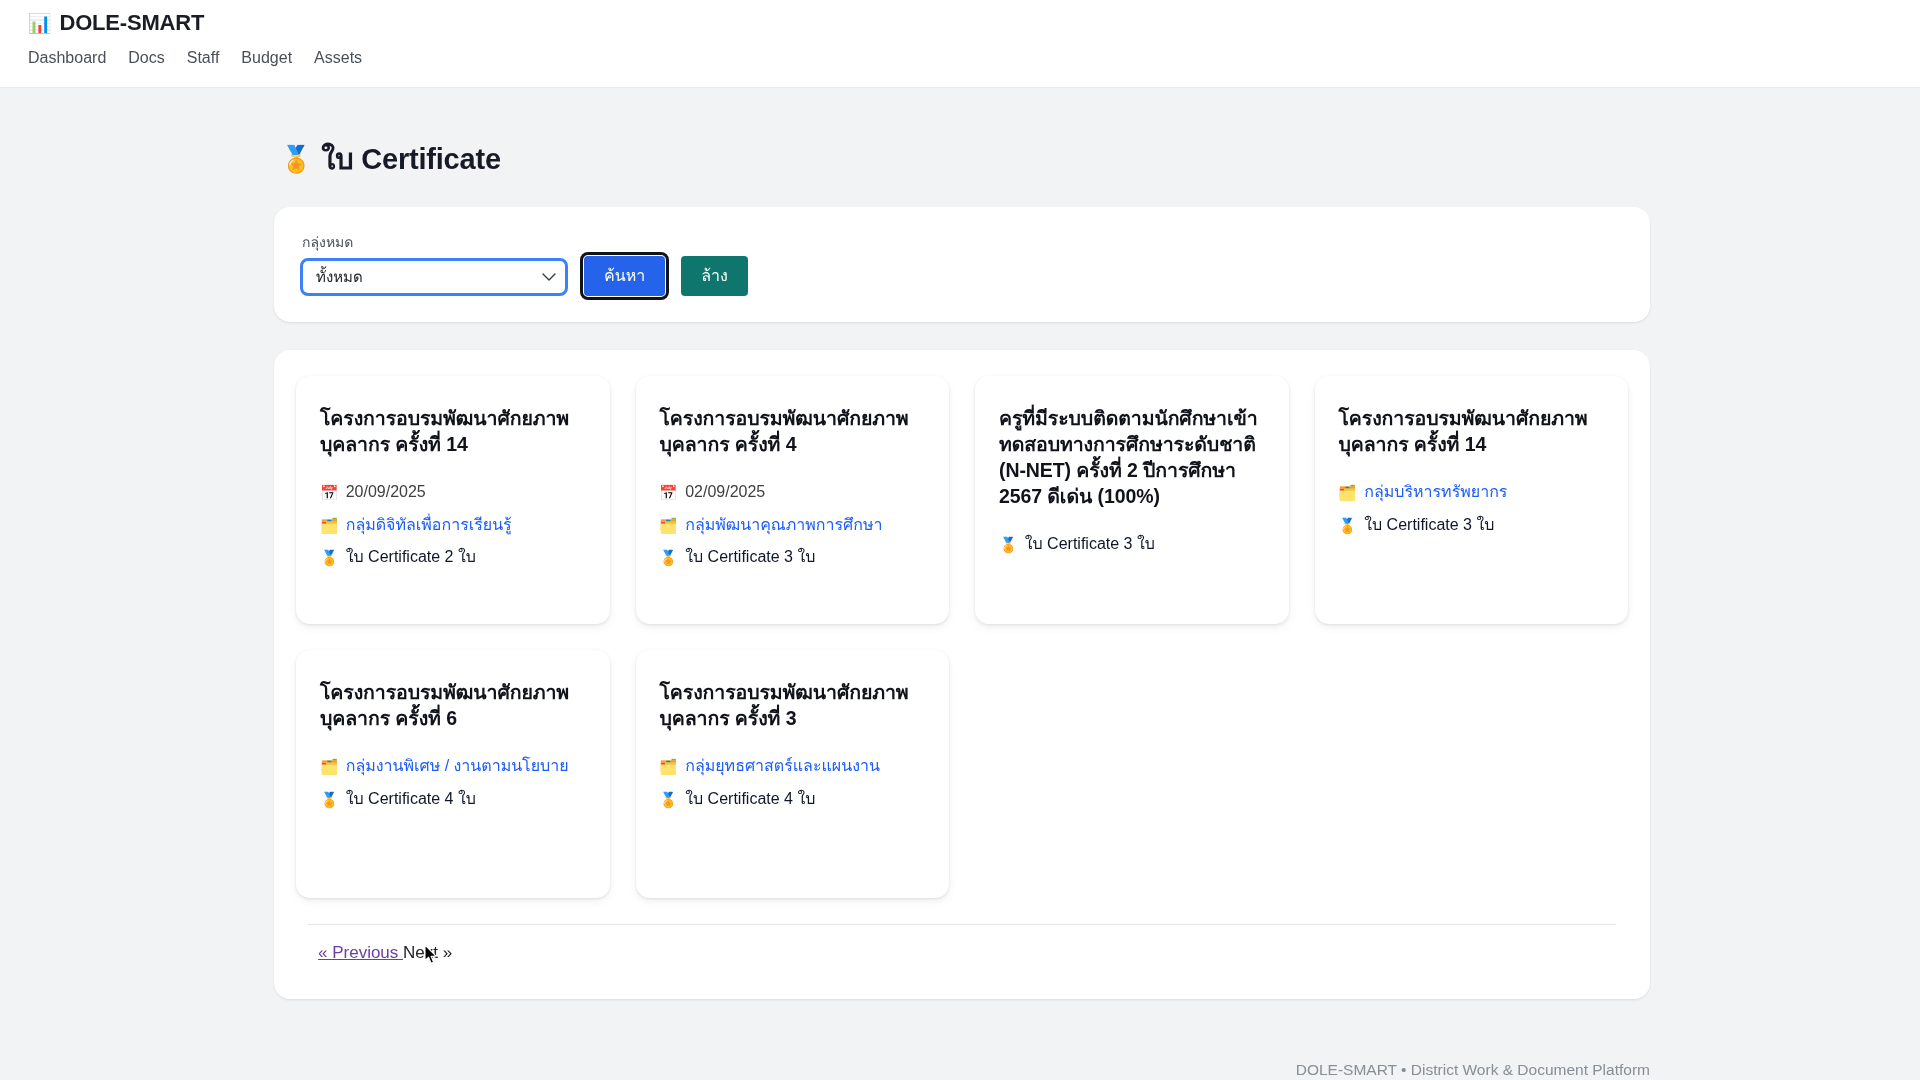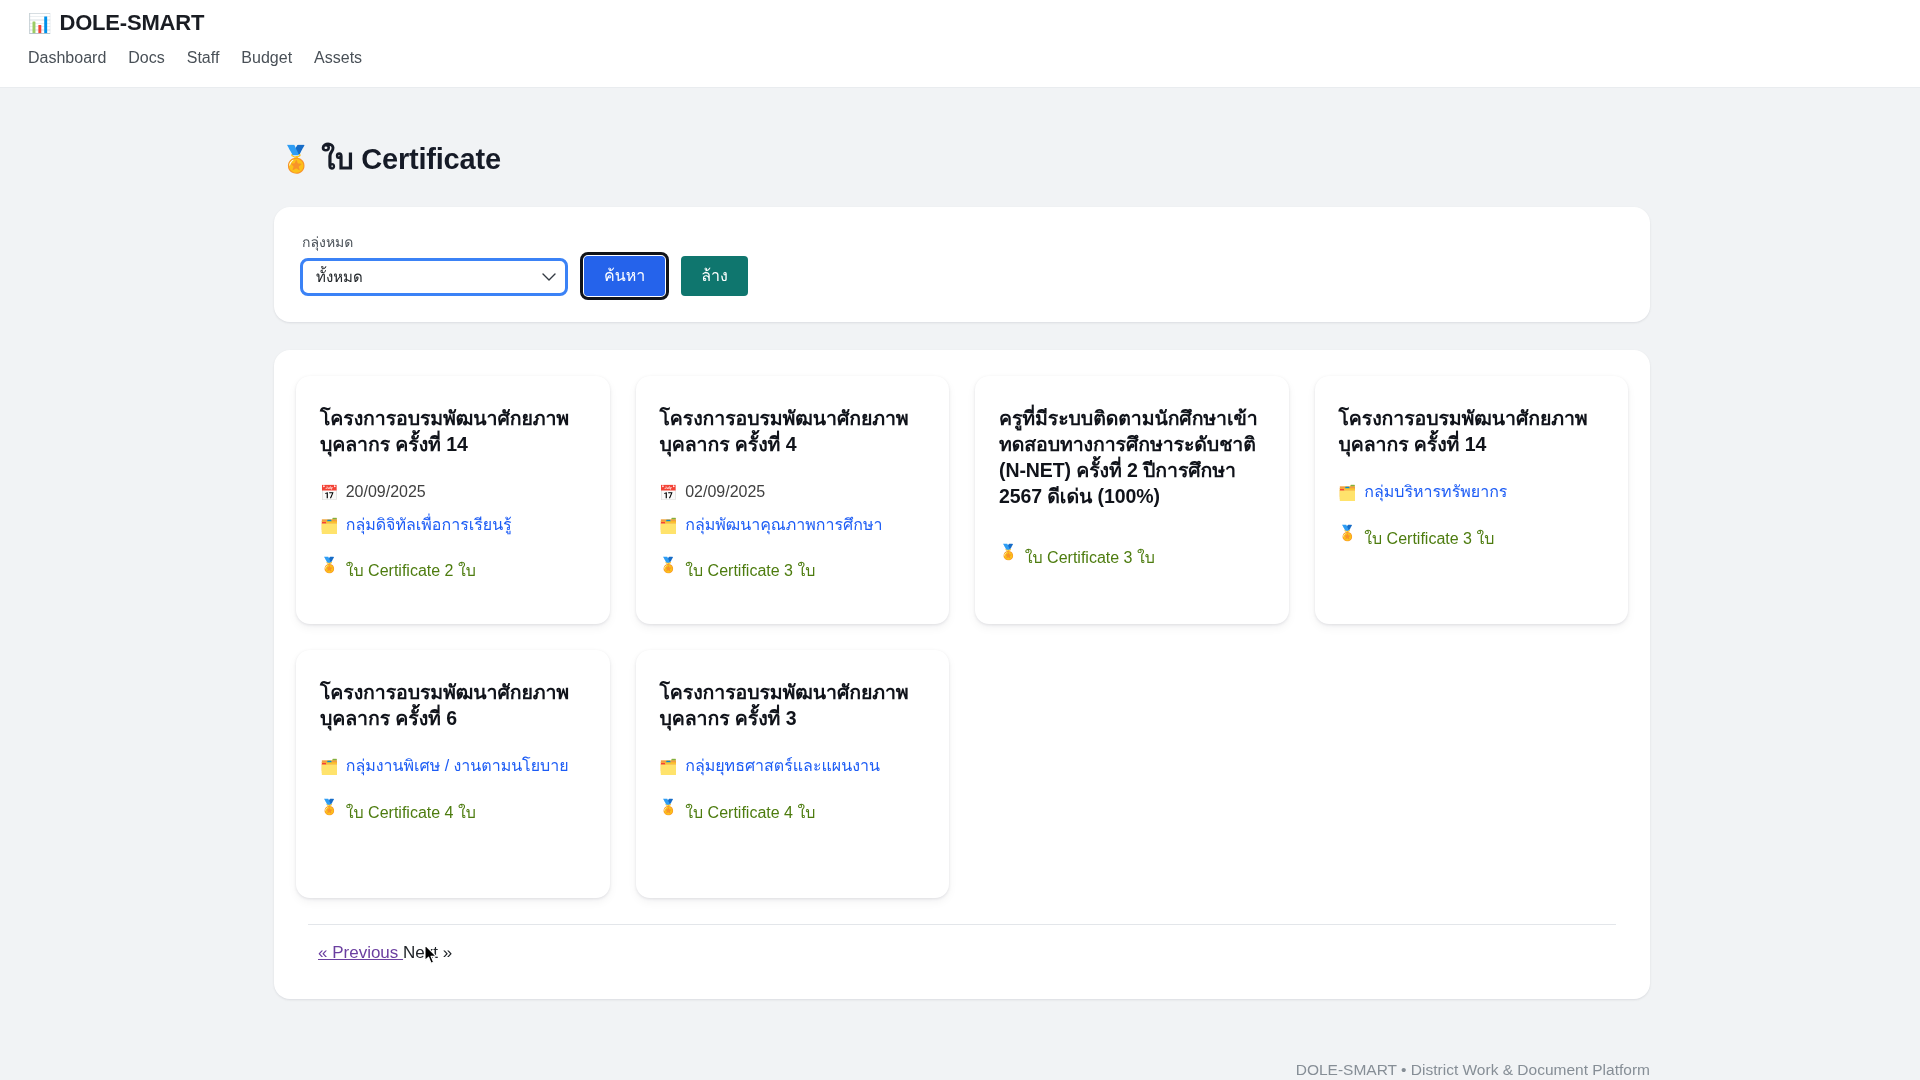--- a/index.html
+++ b/index.html
@@ -174,21 +174,21 @@
     font-size: 16px;
     margin-top: 12px;
     line-height: 1.3;
   }
   .meta-date { color: #404040; }
   .meta-group a {
     color: #1c5cf5;
     text-decoration: none;
     cursor: pointer;
   }
-  .meta-count { color: #4d7c0f; margin-top: 14px; }
+  .meta-count { color: #0f172a; }
   .emoji { font-size: 15px; line-height: 1; }
 
   
   .pager-wrap {
     border-top: 1px solid #e3e6ea;
     margin: 26px 12px 0 12px;
     padding: 18px 0 14px 10px;
   }
   .pager {
     font-size: 17px;

